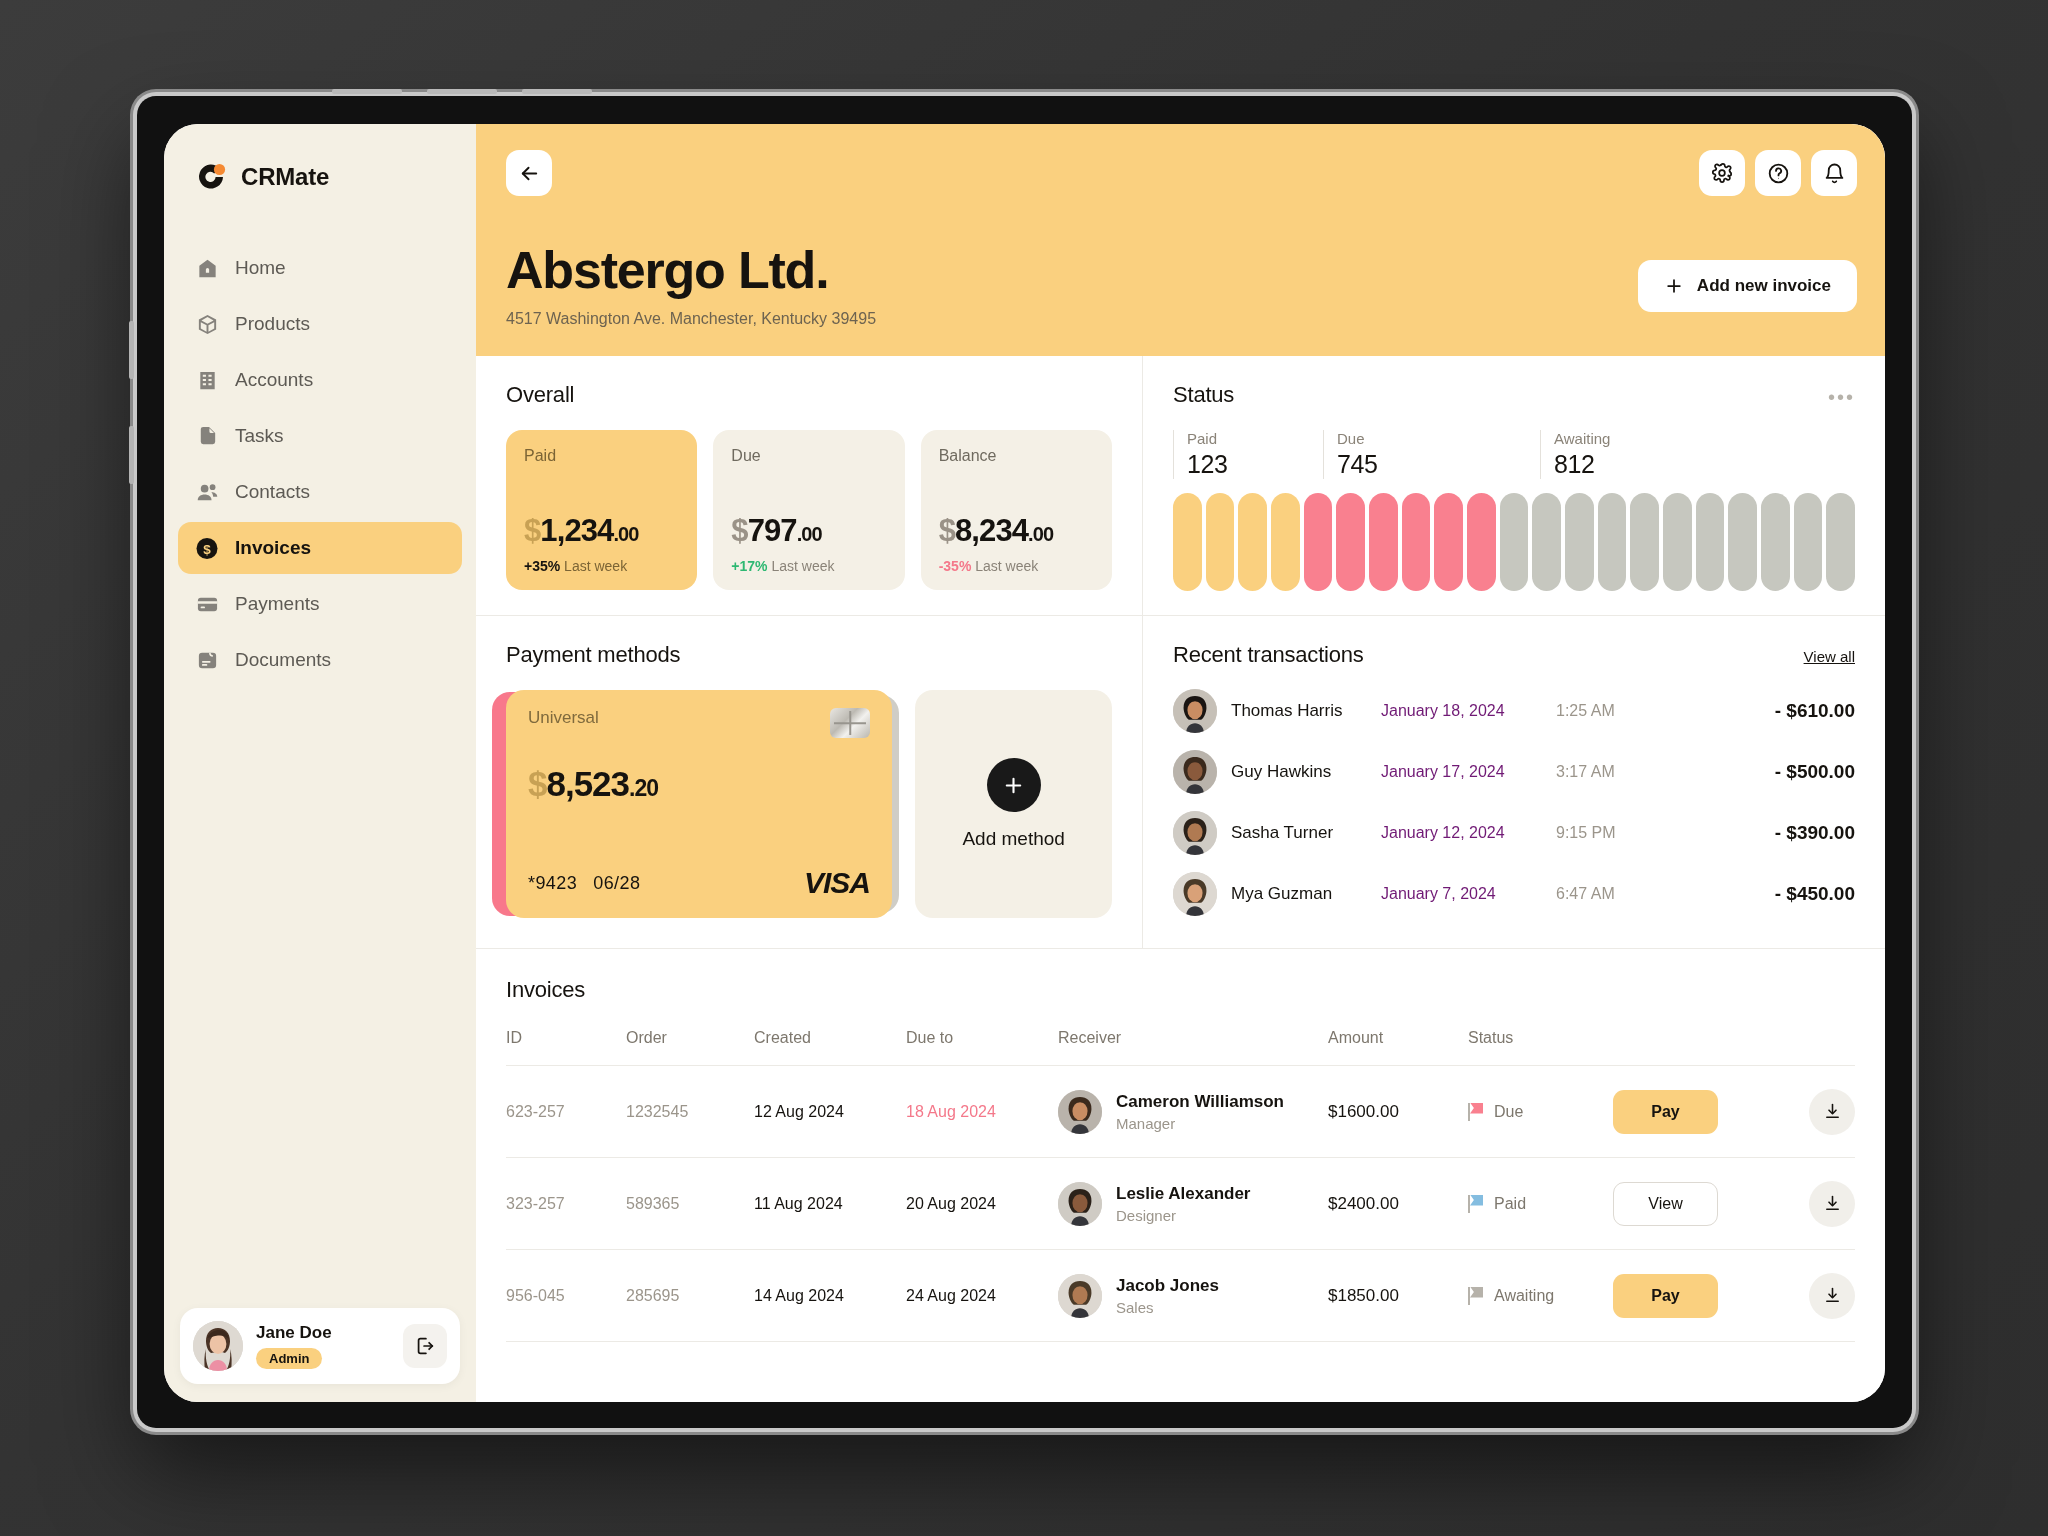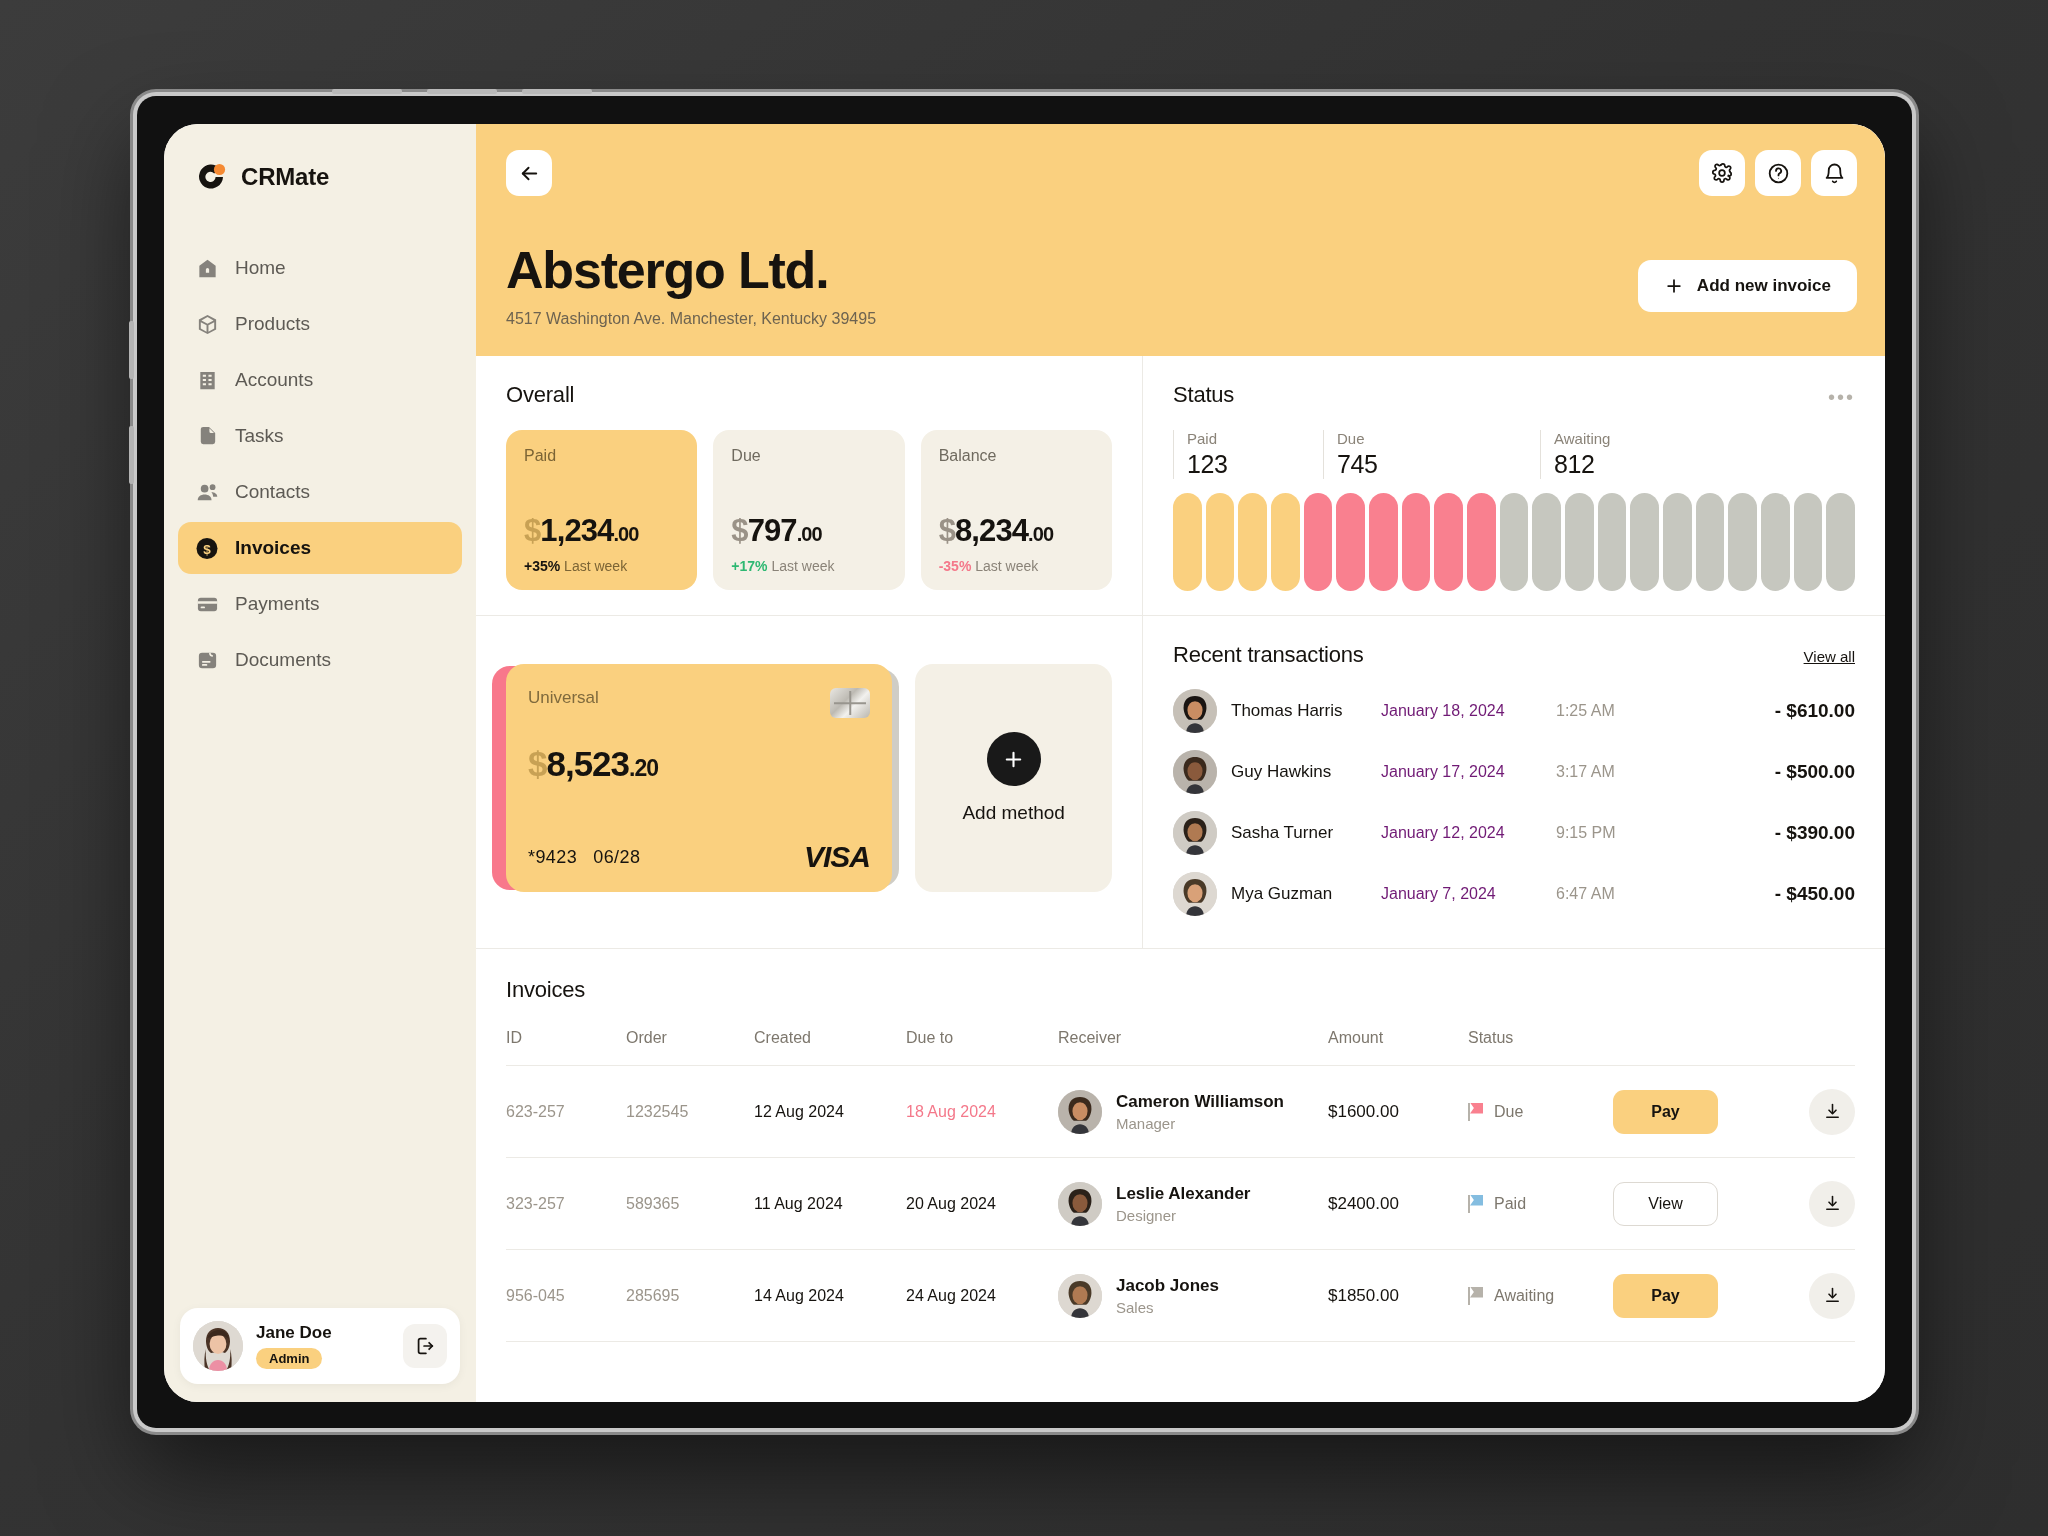--- a/index.html
+++ b/index.html
@@ -139,21 +139,21 @@
   .bars { display:flex; gap:4px; margin-top:14px; height:98px; align-items:flex-end; }
   .bar { flex:1; height:98px; border-radius:22px; }
 
   
   .pm-wrap { display:flex; gap:16px; margin-top:22px; align-items:stretch;}
   .card-stack { position:relative; width: 410px; height: 228px; }
   .card-back2 { position:absolute; right:0; top:5px; width:404px; height:218px; border-radius:18px; background:#cfcdc6; }
   .card-back1 { position:absolute; right:9px; top:2px; width:398px; height:224px; border-radius:18px; background:#f8788b; }
   .card-front {
     position:absolute; left:0; top:0; width:386px; height:228px;
-    border-radius:18px; background:#fad07f; padding:24px 22px 18px 22px;
+    border-radius:18px; background:#fad07f; padding:18px 22px 18px 22px;
     display:flex; flex-direction:column;
   }
   .card-top { display:flex; align-items:flex-start; justify-content:space-between;}
   .card-label { font-size:17px; color:#7f6a3d; }
   .chip { width:40px; height:30px; border-radius:6px;
           background:linear-gradient(135deg,#e9e7e2,#bdbab3 40%,#f2f1ee 60%,#b9b6ae); position:relative; }
   .chip:before{content:"";position:absolute;left:50%;top:3px;width:1.5px;height:24px;background:#98958e;transform:translateX(-50%);}
   .chip:after{content:"";position:absolute;left:4px;top:50%;width:32px;height:1.5px;background:#98958e;transform:translateY(-50%);}
   .card-amt { margin-top:26px; font-size:35px; font-weight:700; color:#16130f; letter-spacing:-1px;}
   .card-amt .cur { color:#c8a154; }
@@ -440,20 +440,21 @@
               <div class="bar" style="background: rgb(198, 199, 191);"></div>
               <div class="bar" style="background: rgb(198, 199, 191);"></div>
               <div class="bar" style="background: rgb(198, 199, 191);"></div>
               <div class="bar" style="background: rgb(198, 199, 191);"></div>
             </div>
         </div>
       </div>
 
       <div class="grid-row row-div">
         <div class="cell left">
+          <div class="sec-title">Payment methods</div>
           <div class="pm-wrap">
 
             <div class="card-stack">
               <div class="card-back2"></div>
               <div class="card-back1"></div>
               <div class="card-front">
                 <div class="card-top">
                   <span class="card-label">Universal</span>
                   <span class="chip"></span>
                 </div>

